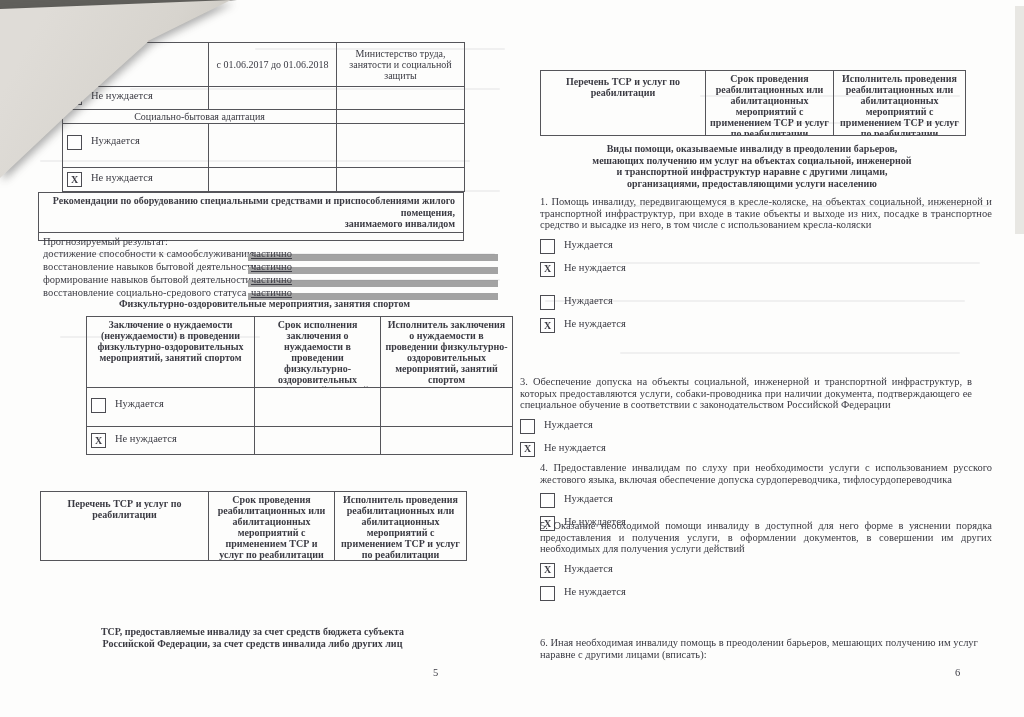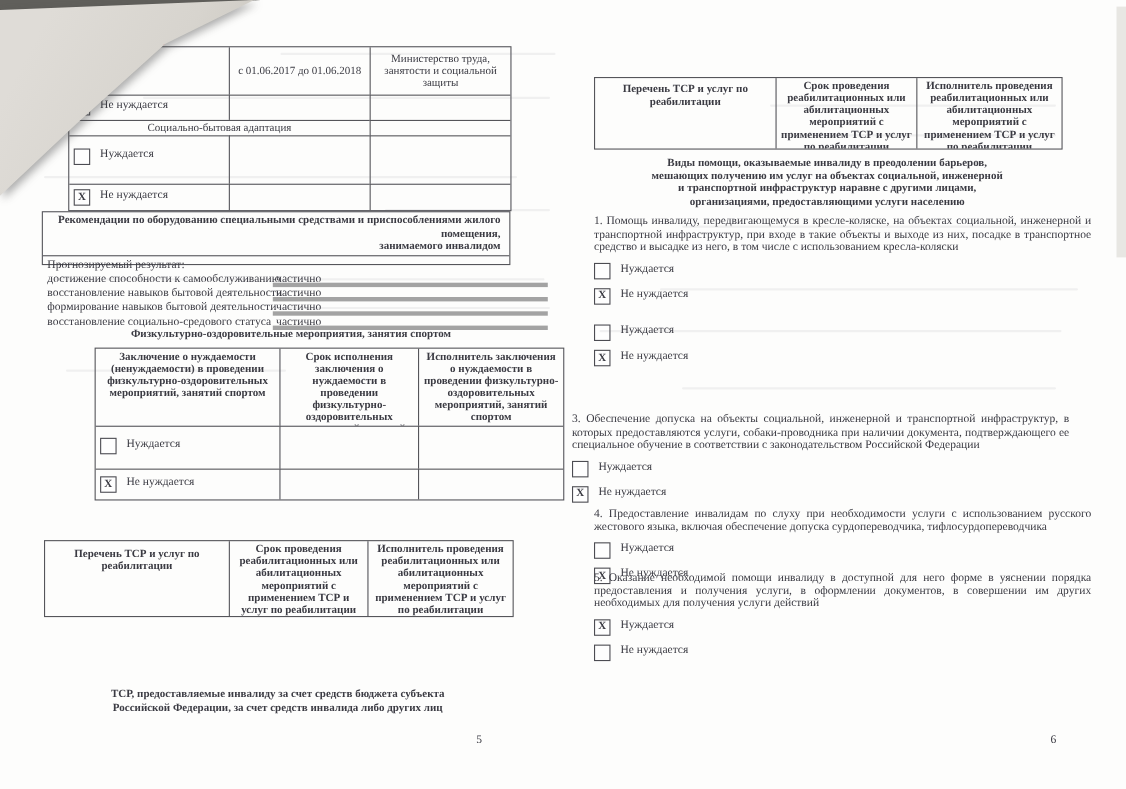--- a/index.html
+++ b/index.html
@@ -25,21 +25,21 @@
 
   
   .boxed{border:1px solid #55555a;}
   .box-text{font-weight:bold;text-align:right;font-size:10px;line-height:11.5px;padding:2px 8px;}
   .box-empty{height:7px;border-top:1px solid #55555a;}
 
   
   .fc-title{font-size:10.5px;line-height:13px;}
   .fc-row{display:flex;height:13px;font-size:10.5px;}
   .fc-label{width:205px;white-space:nowrap;}
-  .fc-val{flex:1;border-bottom:4px solid #a3a3a3;padding-left:3px;white-space:nowrap;}
+  .fc-val{flex:1;border-bottom:7px solid #a3a3a3;padding-left:3px;white-space:nowrap;text-decoration:underline;}
 
   
   .h-sec{font-weight:bold;text-align:center;font-size:10px;line-height:12px;}
 
   
   .cbrow{display:flex;align-items:flex-start;gap:9px;height:15px;}
   .cb{width:13px;height:13px;border:1.4px solid #4c4c52;display:flex;align-items:center;
     justify-content:center;font-weight:bold;font-size:10px;line-height:10px;flex:0 0 auto;
     background:rgba(255,255,255,.6);}
   .cbl{font-size:10.5px;white-space:nowrap;}
@@ -241,20 +241,23 @@
     <div class="cbrow">
       <span class="cb">X</span>
       <span class="cbl">Нуждается</span>
     </div>
     <div class="cbrow">
       <span class="cb"></span>
       <span class="cbl">Не нуждается</span>
     </div>
   </div>
 
+  <div class="abs item" style="left:540px;top:637px;">
+    <p>6. Иная необходимая инвалиду помощь в преодолении барьеров, мешающих получению им услуг наравне с другими лицами (вписать):</p>
+  </div>
 
   <div class="abs pagenum" style="left:955px;top:667px;">6</div>
 
   <div class="edge-band"></div>
   <div class="streak" style="left:255px;top:48px;width:250px;"></div>
   <div class="streak" style="left:130px;top:88px;width:370px;"></div>
   <div class="streak" style="left:40px;top:160px;width:430px;"></div>
   <div class="streak" style="left:350px;top:190px;width:150px;"></div>
   <div class="streak" style="left:45px;top:253px;width:450px;"></div>
   <div class="streak" style="left:250px;top:279px;width:250px;"></div>

